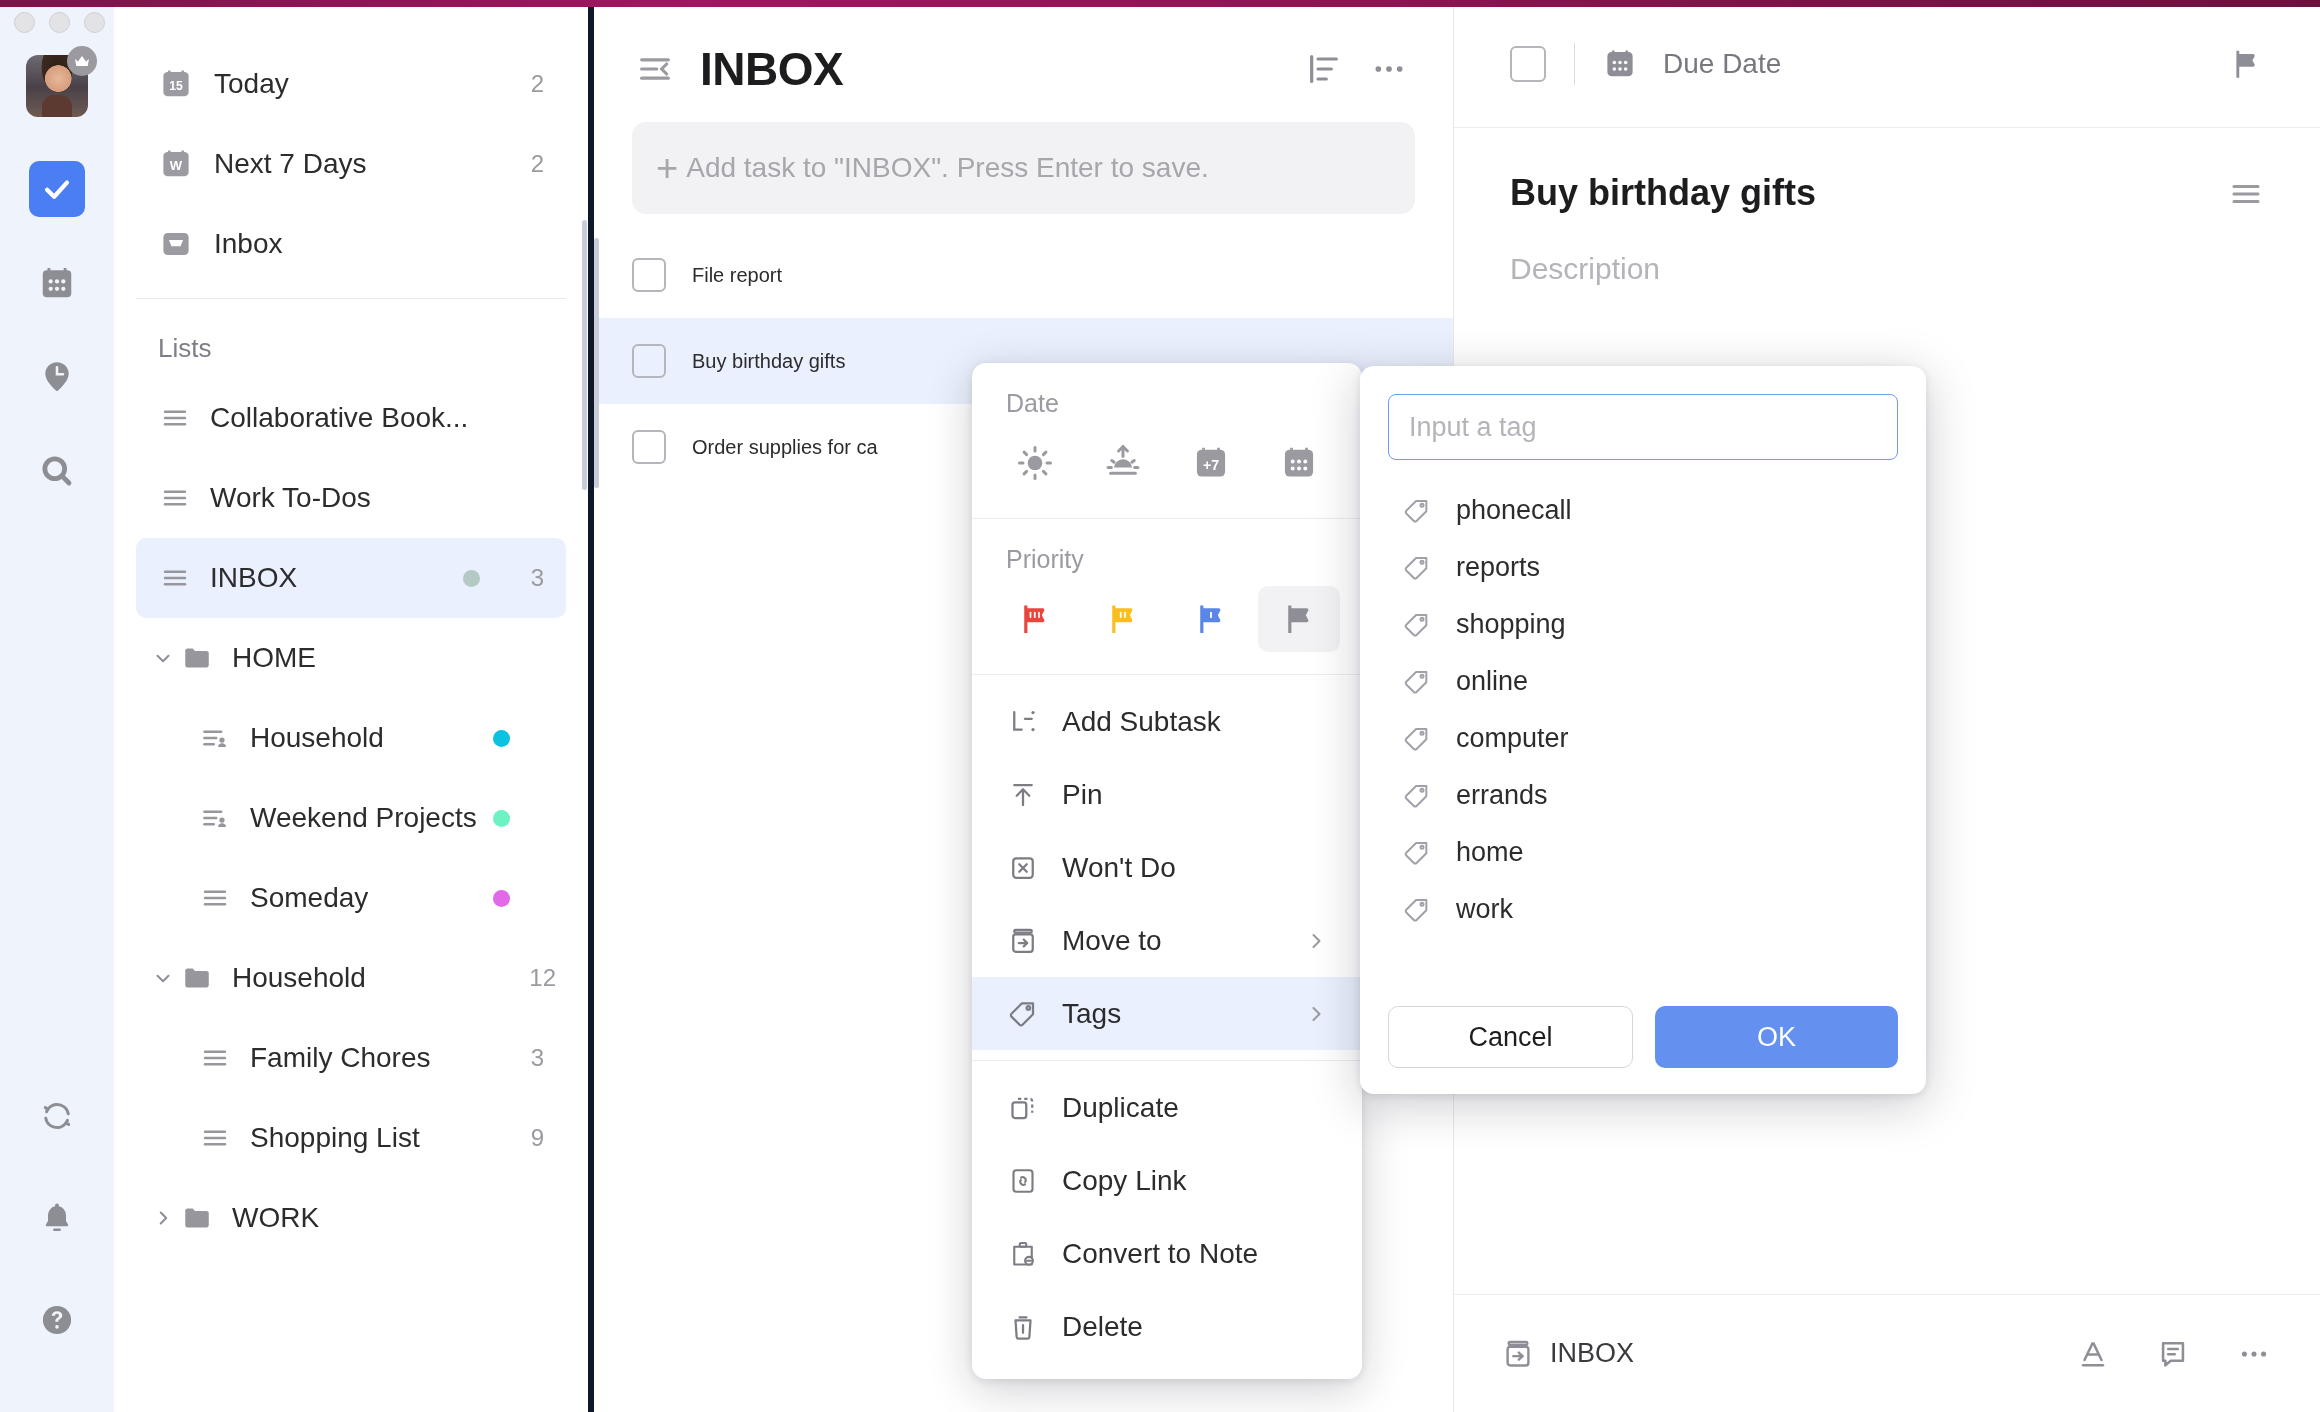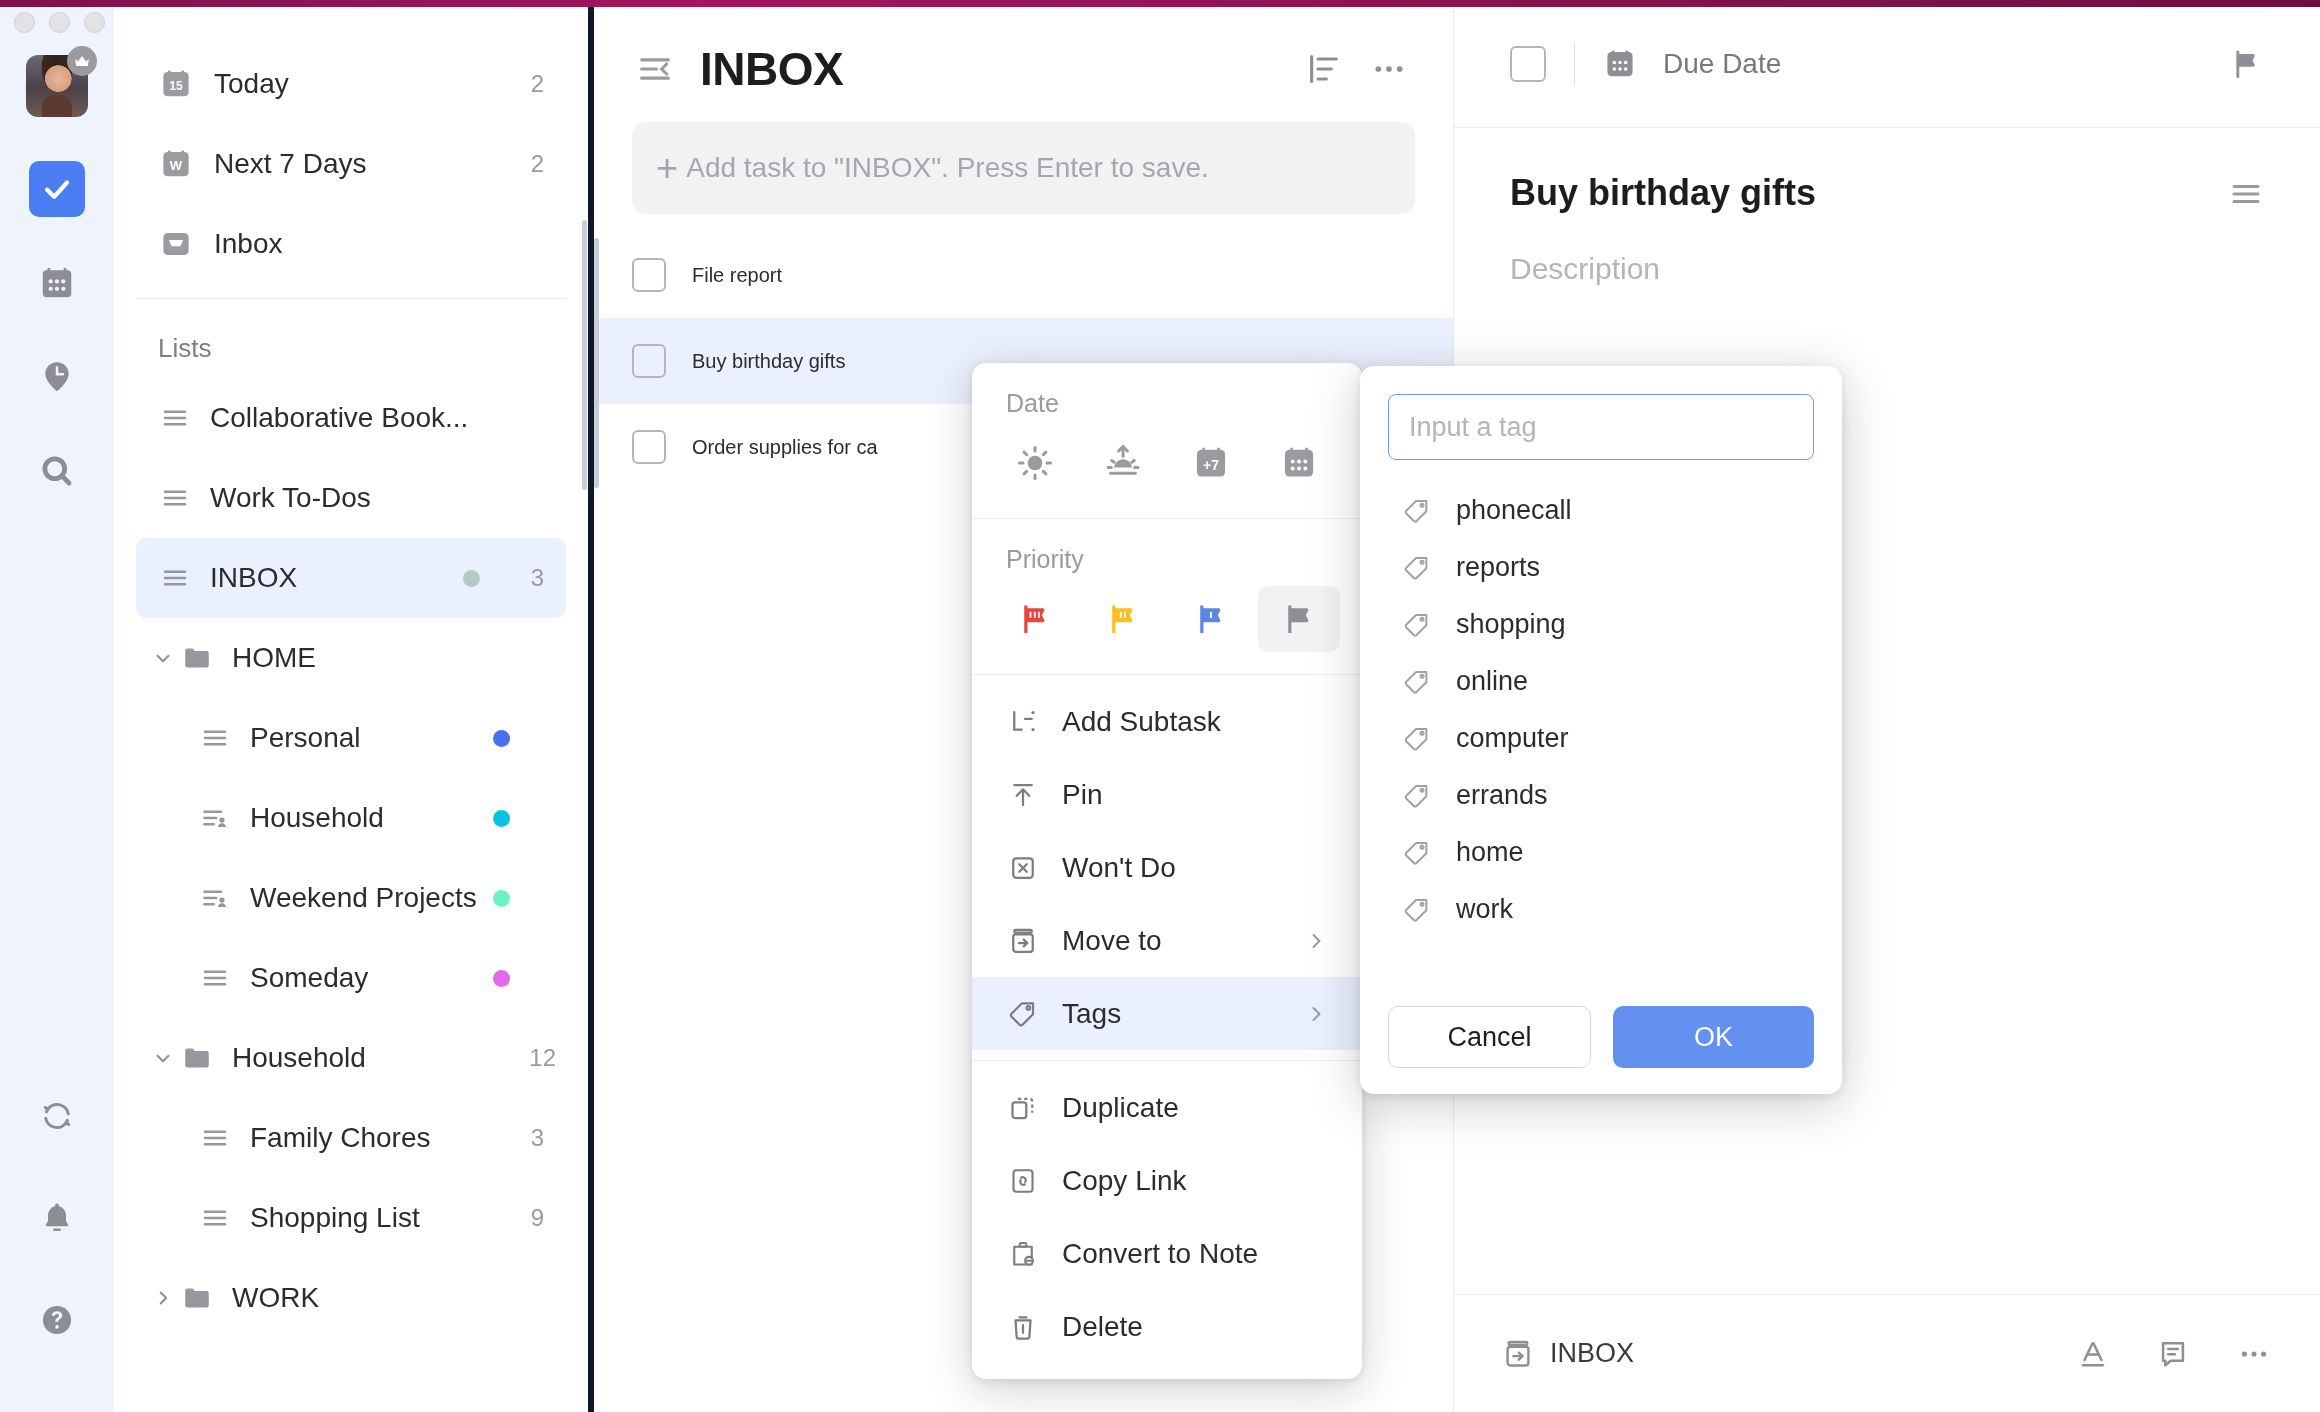--- a/index.html
+++ b/index.html
@@ -346,21 +346,21 @@
     color:#7c7c84; margin-right: 22px;
   }
   .ctx-item .lbl { font-size: 28px; color:#2c2c2e; flex:1; }
   .ctx-item .arr { color:#9a9aa0; font-size: 26px; }
   .ctx-group { padding: 10px 0; }
 
   
   .tag-pop {
     position: absolute;
     left: 1360px; top: 366px;
-    width: 482px;
+    width: 566px;
     background: #ffffff;
     border-radius: 14px;
     box-shadow: 0 10px 50px rgba(20,20,40,0.22), 0 2px 8px rgba(20,20,40,0.10);
     z-index: 50;
     padding: 28px 28px 26px 28px;
     display:flex; flex-direction:column;
   }
   .tag-input {
     height: 66px;
     border: 1.5px solid #6e9cf0;
@@ -576,31 +576,20 @@
               <polyline points="6 9.5 12 15.5 18 9.5"></polyline>
             </svg>
         </span>
         <span class="ico">
           <svg width="30" height="30" viewBox="0 0 24 24" fill="currentColor">
               <path d="M2.6 6.2c0-1 .8-1.8 1.8-1.8h4.2l1.7 1.9h9.3c1 0 1.8.8 1.8 1.8v9.7c0 1-.8 1.8-1.8 1.8H4.4c-1 0-1.8-.8-1.8-1.8z"></path>
             </svg>
         </span>
         <span class="lbl">HOME</span>
         <span class="cnt"></span>
-      </div>
-      <div class="list-item indent">
-        <span class="ico">
-          <svg width="30" height="30" viewBox="0 0 24 24" fill="none" stroke="currentColor" stroke-width="1.9" stroke-linecap="round">
-              <line x1="4" y1="7" x2="20" y2="7"></line>
-              <line x1="4" y1="12" x2="20" y2="12"></line>
-              <line x1="4" y1="17" x2="20" y2="17"></line>
-            </svg>
-        </span>
-        <span class="lbl">Personal</span>
-        <span class="cdot" style="background:#4a6ff0"></span>
       </div>
       <div class="list-item indent">
         <span class="ico">
           <svg width="30" height="30" viewBox="0 0 24 24" fill="none" stroke="currentColor" stroke-width="1.9" stroke-linecap="round">
               <line x1="3.5" y1="7" x2="17" y2="7"></line>
               <line x1="3.5" y1="12" x2="13" y2="12"></line>
               <line x1="3.5" y1="17" x2="11" y2="17"></line>
               <circle cx="17.6" cy="13.6" r="2.1" fill="currentColor" stroke="none"></circle>
               <path d="M14.4 19.2c0-1.8 1.4-3 3.2-3s3.2 1.2 3.2 3z" fill="currentColor" stroke="none"></path>
             </svg>

